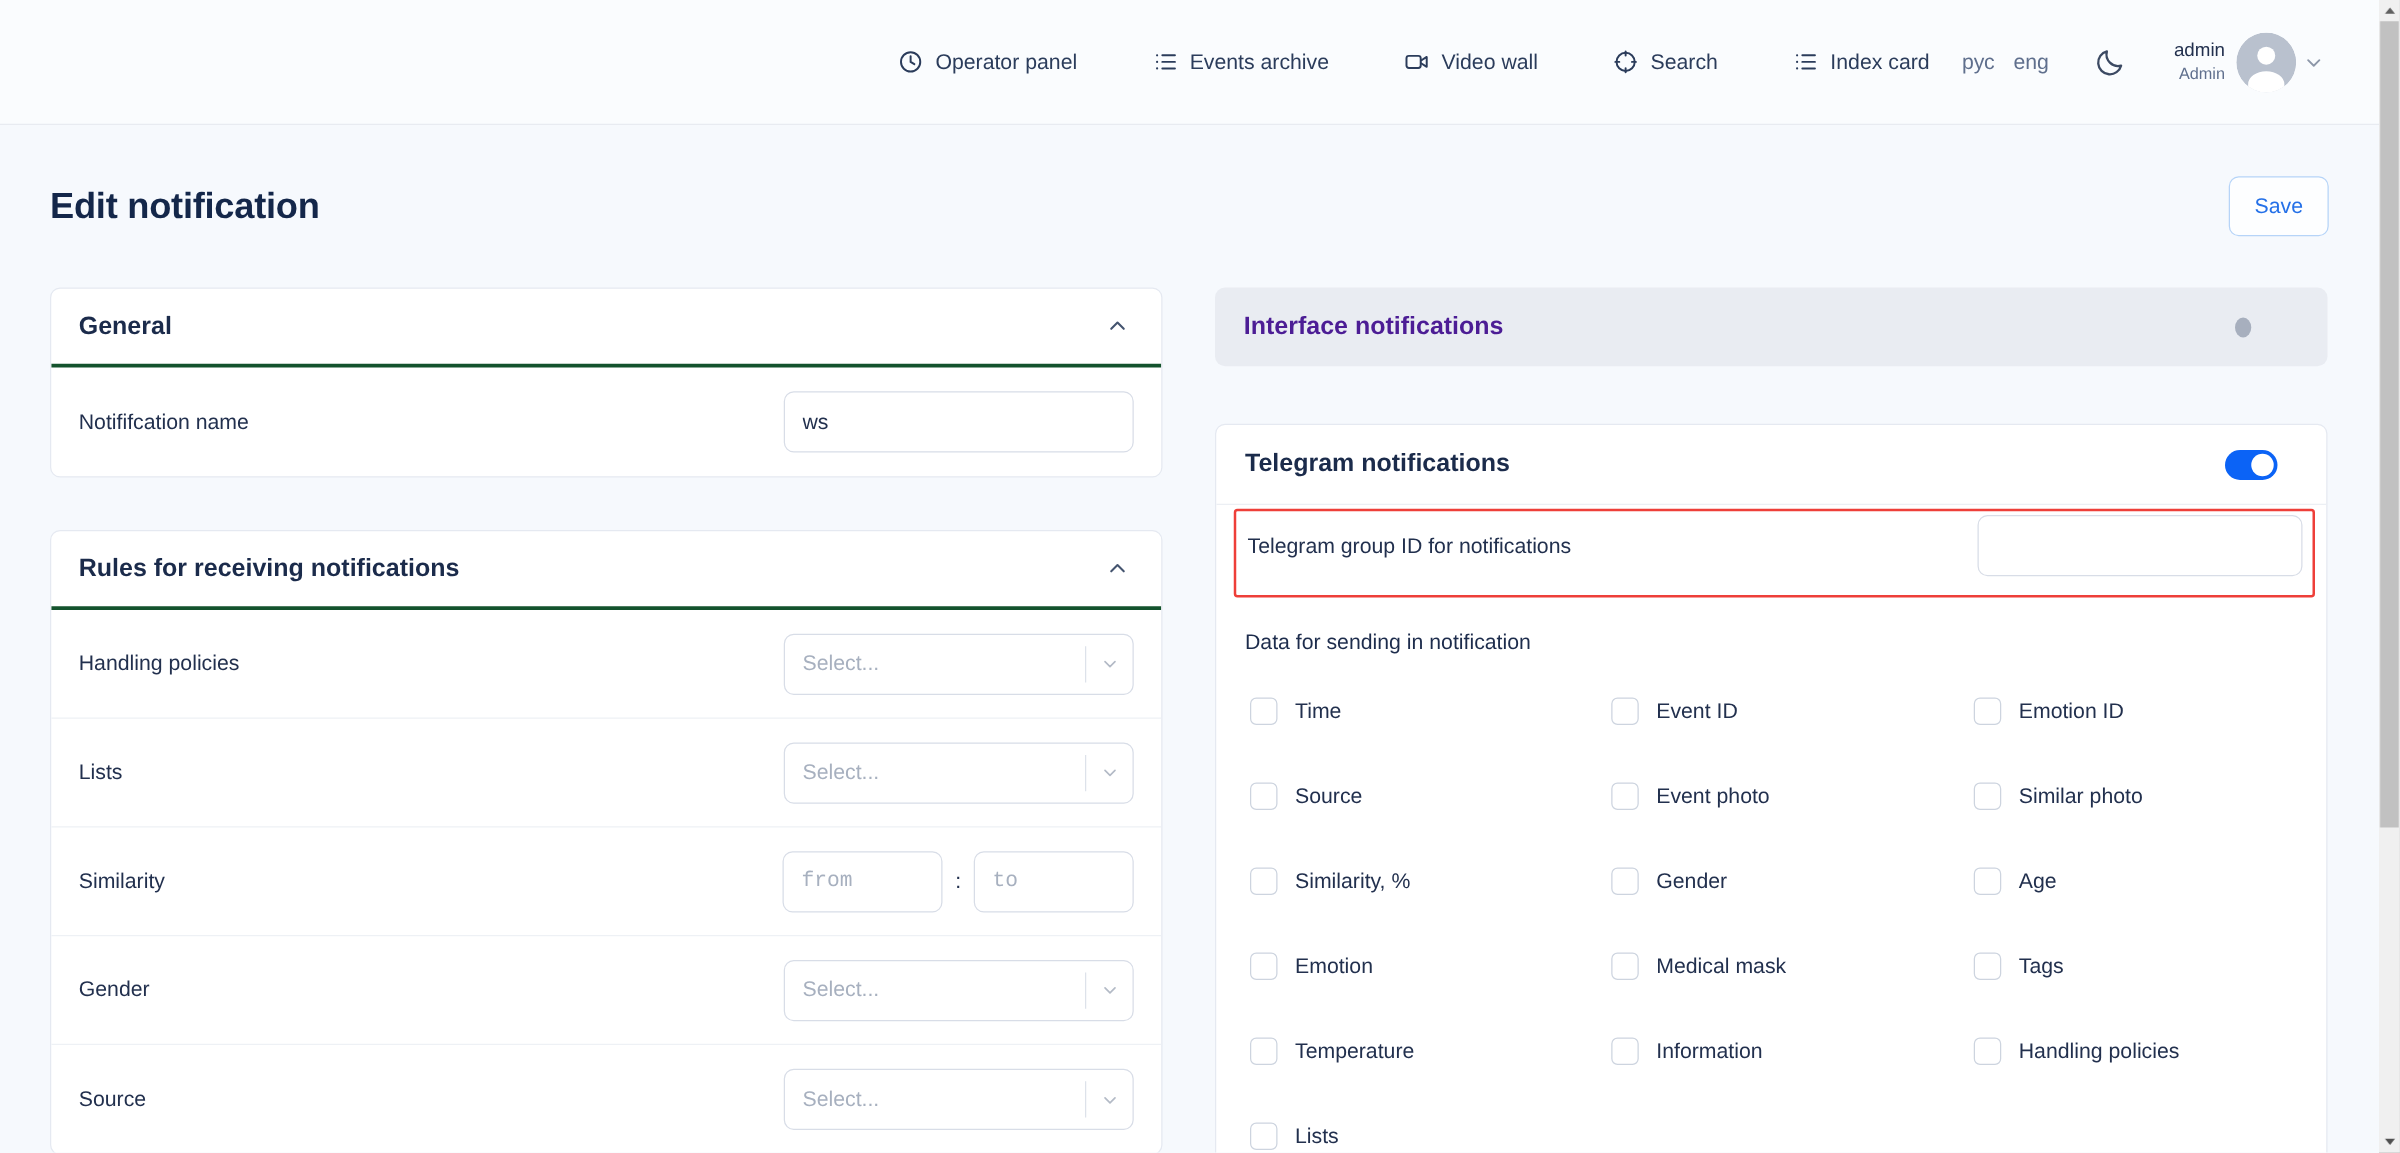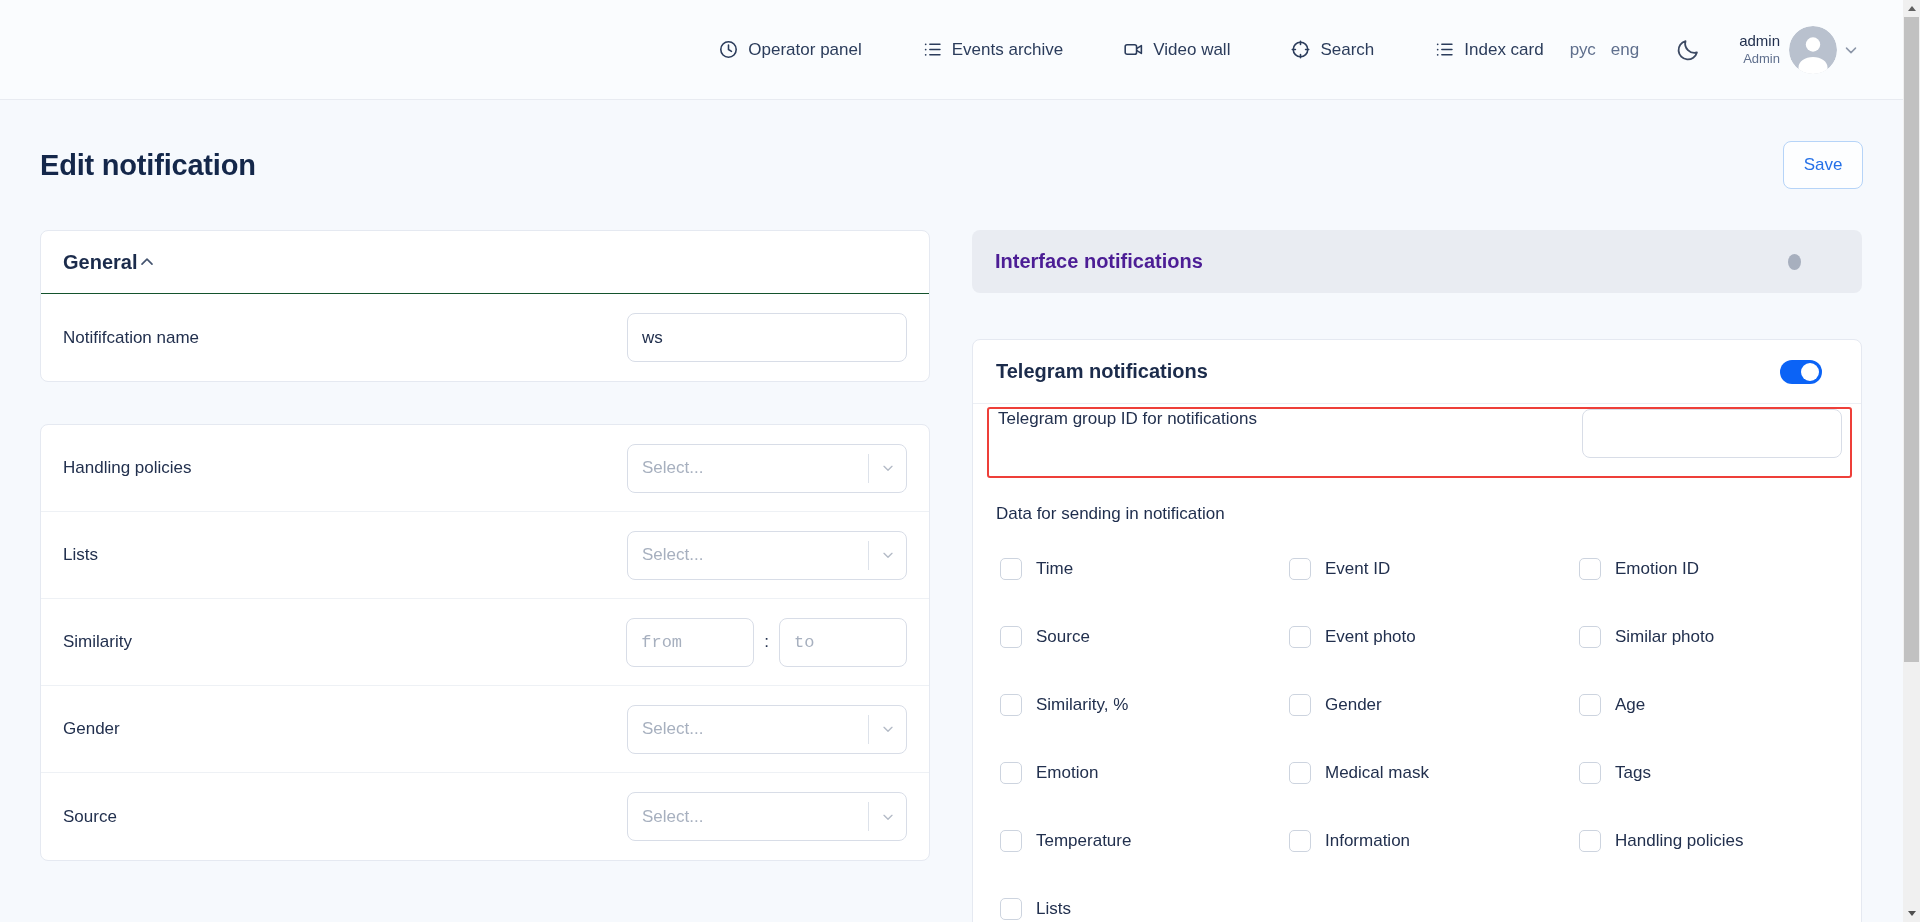--- a/index.html
+++ b/index.html
@@ -28,21 +28,21 @@
   .page-title{font-size:29px;font-weight:700;color:#14274a;letter-spacing:-.2px}
   .save-btn{width:80px;height:48px;background:#fdfeff;border:1px solid #b6d4f8;border-radius:8px;color:#2470e8;font-size:17px;font-family:inherit;cursor:pointer}
 
   
   .columns{display:flex;gap:42px;padding:0 41px 0 40px;margin-top:41px;align-items:flex-start}
   .col{width:890px;flex:none;display:flex;flex-direction:column}
   .col-left{gap:42px}
   .col-right{gap:46px}
 
   .card{background:#fff;border:1px solid #e5e9f1;border-radius:8px;overflow:hidden}
-  .card-header{height:63px;display:flex;align-items:center;justify-content:flex-start;padding:0 25px 0 22px;border-bottom:1px solid #14532d}
+  .card-header{height:63px;display:flex;align-items:center;justify-content:space-between;padding:0 25px 0 22px;border-bottom:3px solid #14532d}
   .card-title{font-size:20px;font-weight:700;color:#1b2b4b}
   .collapse-btn{background:none;border:none;color:#44546f;cursor:pointer;width:20px;height:20px;padding:0}
   .collapse-btn svg{width:20px;height:20px;display:block}
 
   .field-row{height:87px;display:flex;align-items:center;justify-content:space-between;padding:0 22px;border-bottom:1px solid #eef1f5}
   .field-row:last-child{border-bottom:none}
   .row-label{font-size:17px;color:#22304e}
   .text-input{width:280px;height:49px;border:1px solid #d8dde7;border-radius:8px;padding:0 14px;font-size:17px;color:#22304e;background:#fff;font-family:Liberation Sans, sans-serif;outline:none}
   .text-input::placeholder{color:#a7b0bf}
 
@@ -59,21 +59,21 @@
 
   
   .gray-bar{height:63px;background:#e9ecf2;border-radius:8px;display:flex;align-items:center;justify-content:space-between;padding:0 61px 0 23px}
   .gray-bar-title{font-size:20px;font-weight:700;color:#4c1d95}
   .gray-dot{width:13px;height:16px;border-radius:50%;background:#a7afbe}
 
   .tg-header{height:64px;display:flex;align-items:center;justify-content:space-between;padding:0 39px 0 23px;border-bottom:1px solid #eceff4}
   .toggle{width:42px;height:24px;border-radius:12px;background:#0b63f6;position:relative;cursor:pointer;flex:none}
   .toggle-knob{position:absolute;top:3px;right:3px;width:18px;height:18px;border-radius:50%;background:#fff}
 
-  .highlight-row{margin:3px 9px 0 14px;height:71px;border:2px solid #ee3f39;border-radius:3px;display:flex;justify-content:space-between;padding:0 8px 12px 9px}
+  .highlight-row{margin:3px 9px 0 14px;height:71px;border:2px solid #ee3f39;border-radius:3px;display:flex;align-items:center;justify-content:space-between;padding:0 8px 12px 9px}
   .highlight-row .text-input{width:260px}
 
   .data-title{margin:26px 23px 0;font-size:17px;color:#1d2c4c}
   .checkbox-grid{margin:34px 0 0 27px;display:grid;grid-template-columns:289px 290px 290px;row-gap:46px;padding-bottom:20px}
   .checkbox-item{display:flex;align-items:center;gap:14px;font-size:17px;color:#22304e;cursor:pointer;height:22px}
   .checkbox{width:22px;height:22px;border:1.5px solid #cdd4df;border-radius:5px;background:#fff;flex:none}
 
   
   .scrollbar{position:fixed;top:0;right:0;width:17px;height:922px;background:#f0f0f0}
   .sb-thumb{position:absolute;top:17px;left:1px;width:15px;height:645px;background:#c1c1c1}
@@ -190,20 +190,28 @@
             </svg>
         </button>
       </div>
       <div class="field-row">
         <span class="row-label">Notififcation name</span>
         <input class="text-input" type="text" value="ws" style="">
       </div>
     </section>
 
     <section class="card">
+      <div class="card-header">
+        <span class="card-title">Rules for receiving notifications</span>
+        <button class="collapse-btn">
+          <svg viewBox="0 0 24 24" fill="none" stroke="currentColor" stroke-width="2" stroke-linecap="round" stroke-linejoin="round">
+              <path d="M6 14.5l6-6 6 6"></path>
+            </svg>
+        </button>
+      </div>
 
       <div class="field-row">
         <span class="row-label">Handling policies</span>
         <div class="select">
           <span class="select-placeholder">Select...</span>
           <span class="select-divider"></span>
           <span class="select-caret">
             <svg viewBox="0 0 24 24" fill="none" stroke="currentColor" stroke-width="2" stroke-linecap="round" stroke-linejoin="round">
                 <path d="M6 9.5l6 6 6-6"></path>
               </svg>

